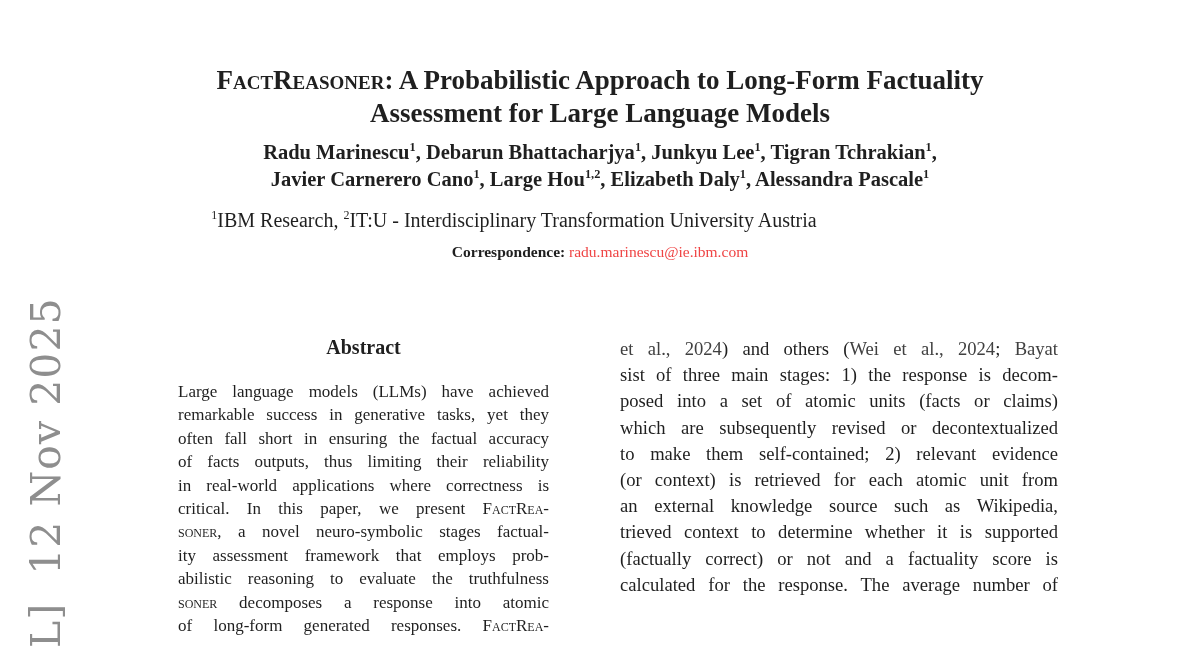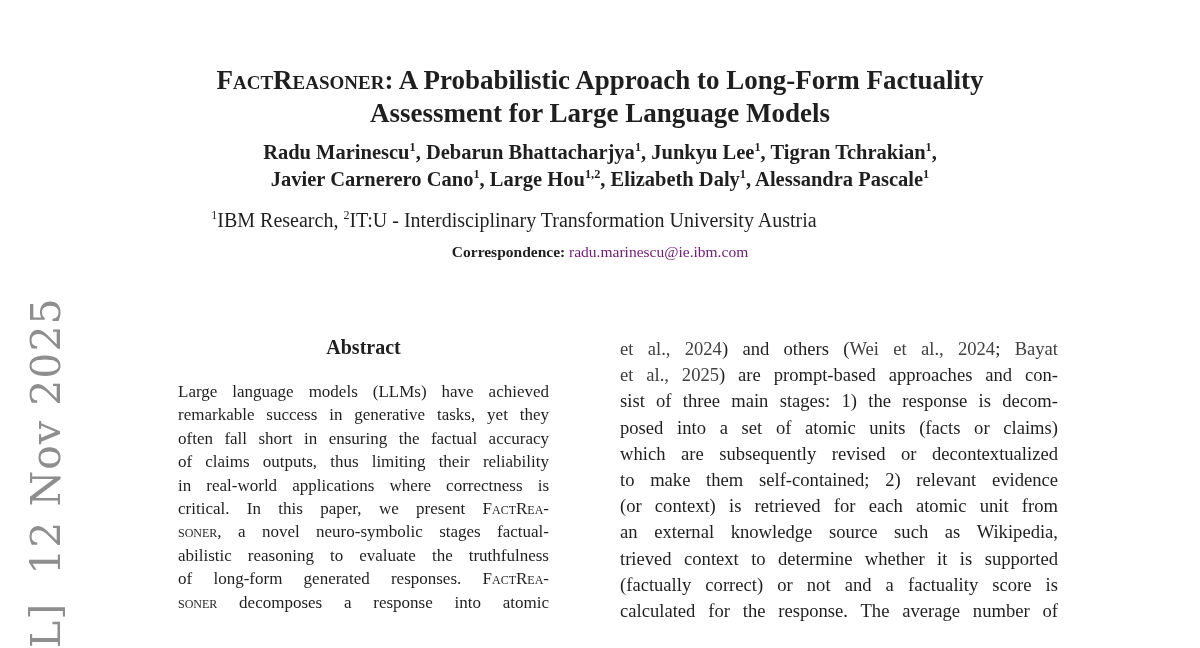--- a/index.html
+++ b/index.html
@@ -48,21 +48,21 @@
     font-size: 20px;
     line-height: 26px;
   }
   #correspondence {
     left: 0; top: 242px; width: 1200px;
     text-align: center;
     font-size: 15.5px;
     line-height: 20px;
   }
   #correspondence .label { font-weight: bold; }
-  .link { color: #701a75; text-decoration: none; }
+  .link { color: #ef4444; text-decoration: none; }
   sup { font-size: 0.6em; line-height: 0; }
 
   
   #abstract-heading {
     left: 178px; top: 336px; width: 371px;
     text-align: center;
     font-weight: bold;
     font-size: 20px;
   }
   #abstract-body {
@@ -103,32 +103,32 @@
   <span class="label">Correspondence:</span>
   <span class="link">radu.marinescu@ie.ibm.com</span>
 </div>
 
 <div class="abs" id="abstract-heading">Abstract</div>
 
 <div class="abs" id="abstract-body">
     <div class="tline"><span>Large language models (LLMs) have achieved</span></div>
     <div class="tline"><span>remarkable success in generative tasks, yet they</span></div>
     <div class="tline"><span>often fall short in ensuring the factual accuracy</span></div>
-    <div class="tline"><span>of claims outputs, thus limiting their reliability</span></div>
+    <div class="tline"><span>of facts outputs, thus limiting their reliability</span></div>
     <div class="tline"><span>in real-world applications where correctness is</span></div>
     <div class="tline"><span>critical. In this paper, we present </span><span class="sc">FactRea-</span></div>
     <div class="tline"><span class="sc">soner</span><span>, a novel neuro-symbolic stages factual-</span></div>
+    <div class="tline"><span>ity assessment framework that employs prob-</span></div>
     <div class="tline"><span>abilistic reasoning to evaluate the truthfulness</span></div>
+    <div class="tline"><span class="sc">soner</span><span> decomposes a response into atomic</span></div>
     <div class="tline"><span>of long-form generated responses. </span><span class="sc">FactRea-</span></div>
-    <div class="tline"><span class="sc">soner</span><span> decomposes a response into atomic</span></div>
   </div>
 
 <div class="abs" id="right-column">
     <div class="tline"><span class="cite">et al., 2024</span><span>) and others (</span><span class="cite">Wei et al., 2024</span><span>; </span><span class="cite">Bayat</span></div>
-    <div class="tline"><span class="cite">et al., 2025</span><span>) are prompt-based approaches and con-</span></div>
     <div class="tline"><span>sist of three main stages: 1) the response is decom-</span></div>
     <div class="tline"><span>posed into a set of atomic units (facts or claims)</span></div>
     <div class="tline"><span>which are subsequently revised or decontextualized</span></div>
     <div class="tline"><span>to make them self-contained; 2) relevant evidence</span></div>
     <div class="tline"><span>(or context) is retrieved for each atomic unit from</span></div>
     <div class="tline"><span>an external knowledge source such as Wikipedia,</span></div>
     <div class="tline"><span>trieved context to determine whether it is supported</span></div>
     <div class="tline"><span>(factually correct) or not and a factuality score is</span></div>
     <div class="tline"><span>calculated for the response. The average number of</span></div>
   </div>

